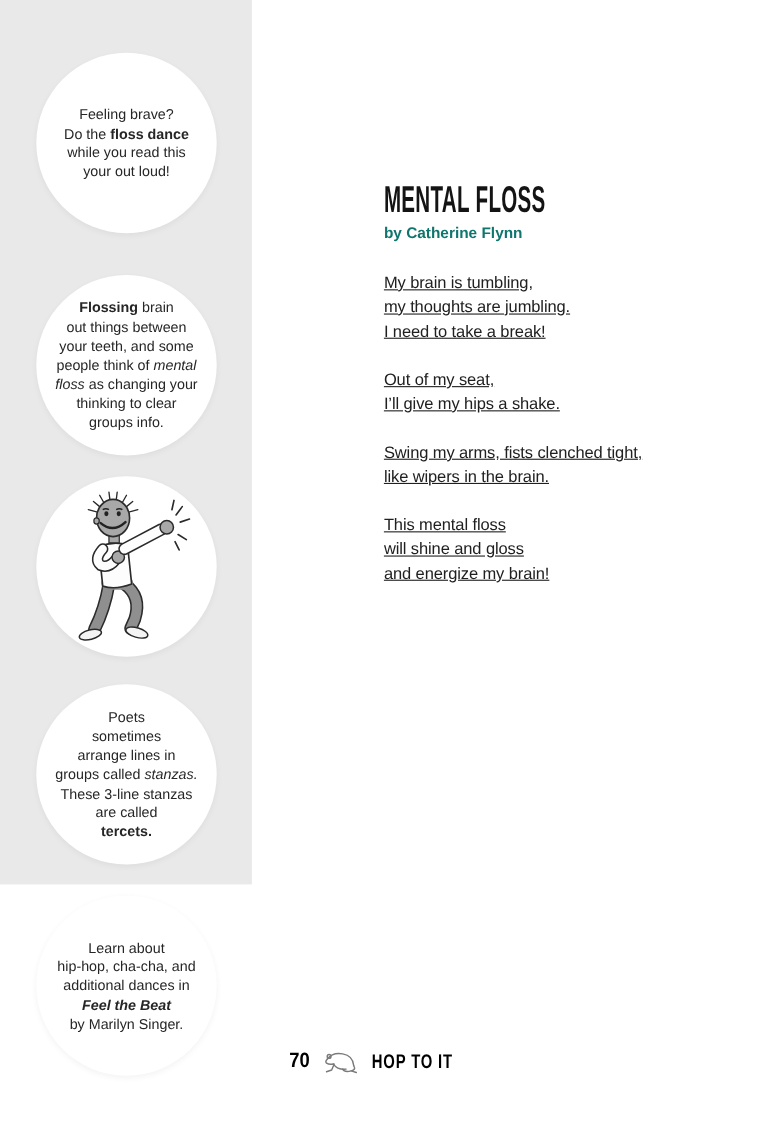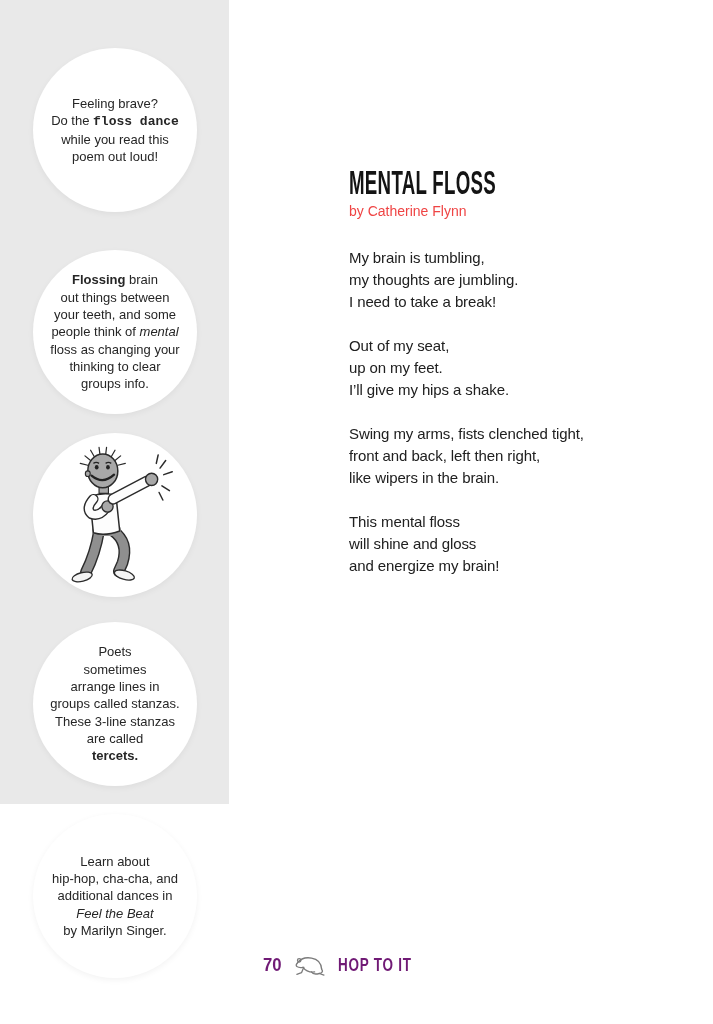--- a/index.html
+++ b/index.html
@@ -20,45 +20,45 @@
   #bubble-2{top:250px;}
   #bubble-3{top:433px;}
   #bubble-4{top:622px;}
   #bubble-5{top:814px;}
   
   .main{position:absolute;left:349px;top:167px;width:340px;}
   .poem-title{
     font-size:34px;font-weight:700;color:#141414;line-height:30px;
     transform:scaleX(.55);transform-origin:0 0;white-space:nowrap;letter-spacing:.5px;
   }
-  .byline{font-size:14px;font-weight:400;color:#ef4444;margin-top:6px;line-height:17px;}
-  .poem{margin-top:27px;font-size:15px;line-height:22px;color:#202020;letter-spacing:-.1px;}
+  .byline{font-size:14px;font-weight:700;color:#0f766e;margin-top:6px;line-height:17px;}
+  .poem{margin-top:27px;font-size:15px;line-height:22px;color:#202020;letter-spacing:-.1px;text-decoration:underline;}
   .stanza{margin:0 0 22px 0;}
   
-  .footer{position:absolute;left:263px;top:950px;height:30px;display:flex;align-items:center;color:#701a75;}
+  .footer{position:absolute;left:263px;top:950px;height:30px;display:flex;align-items:center;color:#000000;}
   .page-num{font-size:19px;font-weight:700;transform:scaleX(.88);transform-origin:0 50%;line-height:30px;}
   .frog{margin:0 11px 0 9px;display:block;}
   .book-title{
     font-size:18px;font-weight:700;letter-spacing:1px;white-space:nowrap;
     transform:scaleX(.75);transform-origin:0 50%;line-height:30px;
   }
 </style>
 </head>
 <body>
 
 <div class="page">
 
   <div class="sidebar">
 
     <div class="bubble" id="bubble-1">
-      <div class="txt"><span>Feeling brave?</span><br><span>Do the </span><span style="font-weight: 700; font-family: Liberation Mono, monospace;">floss dance</span><br><span>while you read this</span><br><span>poem out loud!</span></div>
+      <div class="txt"><span>Feeling brave?</span><br><span>Do the </span><span style="font-weight: 700;">floss dance</span><br><span>while you read this</span><br><span>your out loud!</span></div>
     </div>
 
     <div class="bubble" id="bubble-2">
-      <div class="txt"><span style="font-weight: 700;">Flossing</span><span> brain</span><br><span>out things between</span><br><span>your teeth, and some</span><br><span>people think of </span><span style="font-style: italic;">mental</span><br><span style="">floss</span><span> as changing your</span><br><span>thinking to clear</span><br><span>groups info.</span></div>
+      <div class="txt"><span style="font-weight: 700;">Flossing</span><span> brain</span><br><span>out things between</span><br><span>your teeth, and some</span><br><span>people think of </span><span style="font-style: italic;">mental</span><br><span style="font-style: italic;">floss</span><span> as changing your</span><br><span>thinking to clear</span><br><span>groups info.</span></div>
     </div>
 
     <div class="bubble" id="bubble-3">
 
       <svg class="kid" width="122" height="142" viewBox="0 0 130 150" aria-hidden="true">
 
         <path d="M48 92 Q44 116 34 136" stroke="#2b2b2b" stroke-width="12.5" fill="none" stroke-linecap="round"></path>
         <path d="M48 92 Q44 116 34 136" stroke="#8f8f8f" stroke-width="9.5" fill="none" stroke-linecap="round"></path>
         <path d="M63 92 Q80 104 73 126 L69 135" stroke="#2b2b2b" stroke-width="12.5" fill="none" stroke-linecap="round"></path>
         <path d="M63 92 Q80 104 73 126 L69 135" stroke="#8f8f8f" stroke-width="9.5" fill="none" stroke-linecap="round"></path>
@@ -105,46 +105,44 @@
           <path d="M42 20 Q45 18 48 20" stroke="#222" stroke-width="1.4" fill="none"></path>
           <path d="M55 20 Q58 18 61 20" stroke="#222" stroke-width="1.4" fill="none"></path>
           <ellipse cx="45.5" cy="24" rx="2" ry="2.4" fill="#222"></ellipse>
           <ellipse cx="57.5" cy="24" rx="2" ry="2.4" fill="#222"></ellipse>
           <path d="M40 33 Q52 43 64 32" stroke="#222" stroke-width="2.4" fill="none" stroke-linecap="round"></path>
         </g>
       </svg>
     </div>
 
     <div class="bubble" id="bubble-4">
-      <div class="txt"><span>Poets</span><br><span>sometimes</span><br><span>arrange lines in</span><br><span>groups called </span><span style="">stanzas.</span><br><span>These 3-line stanzas</span><br><span>are called</span><br><span style="font-weight: 700;">tercets.</span></div>
+      <div class="txt"><span>Poets</span><br><span>sometimes</span><br><span>arrange lines in</span><br><span>groups called </span><span style="font-style: italic;">stanzas.</span><br><span>These 3-line stanzas</span><br><span>are called</span><br><span style="font-weight: 700;">tercets.</span></div>
     </div>
 
     <div class="bubble" id="bubble-5">
-      <div class="txt"><span>Learn about</span><br><span>hip-hop, cha-cha, and</span><br><span>additional dances in</span><br><span style="font-weight: 400; font-style: italic;">Feel the Beat</span><br><span>by Marilyn Singer.</span></div>
+      <div class="txt"><span>Learn about</span><br><span>hip-hop, cha-cha, and</span><br><span>additional dances in</span><br><span style="font-weight: 700; font-style: italic;">Feel the Beat</span><br><span>by Marilyn Singer.</span></div>
     </div>
 
   </div>
 
   <div class="main">
     <div class="poem-title">MENTAL FLOSS</div>
     <div class="byline">by Catherine Flynn</div>
     <div class="poem">
         <div class="stanza">
           <div class="poem-line">My brain is tumbling,</div>
           <div class="poem-line">my thoughts are jumbling.</div>
           <div class="poem-line">I need to take a break!</div>
         </div>
         <div class="stanza">
           <div class="poem-line">Out of my seat,</div>
-          <div class="poem-line">up on my feet.</div>
           <div class="poem-line">I’ll give my hips a shake.</div>
         </div>
         <div class="stanza">
           <div class="poem-line">Swing my arms, fists clenched tight,</div>
-          <div class="poem-line">front and back, left then right,</div>
           <div class="poem-line">like wipers in the brain.</div>
         </div>
         <div class="stanza">
           <div class="poem-line">This mental floss</div>
           <div class="poem-line">will shine and gloss</div>
           <div class="poem-line">and energize my brain!</div>
         </div>
       </div>
   </div>
 

